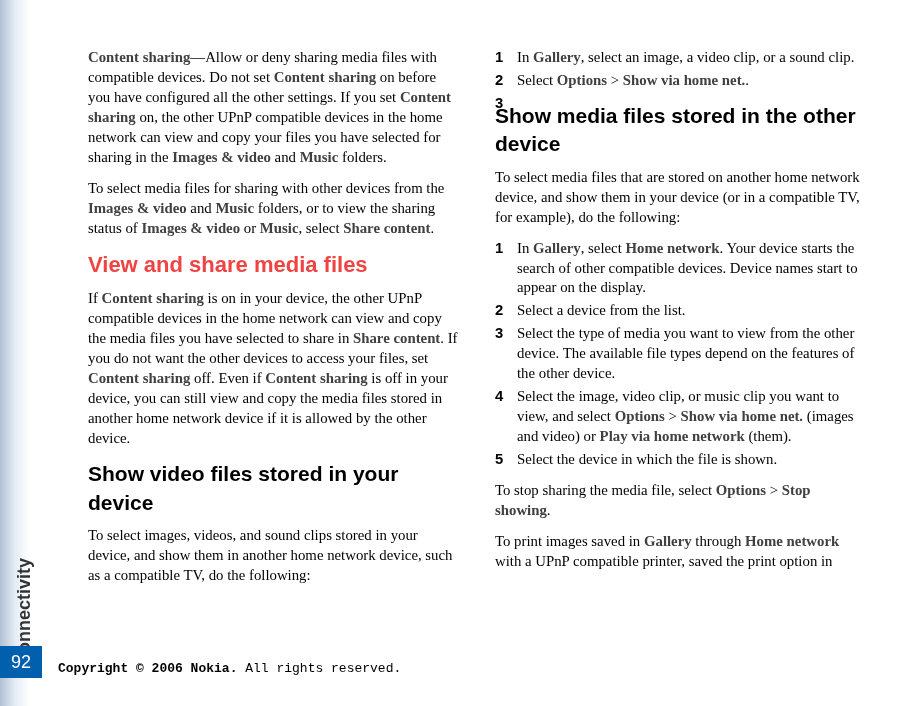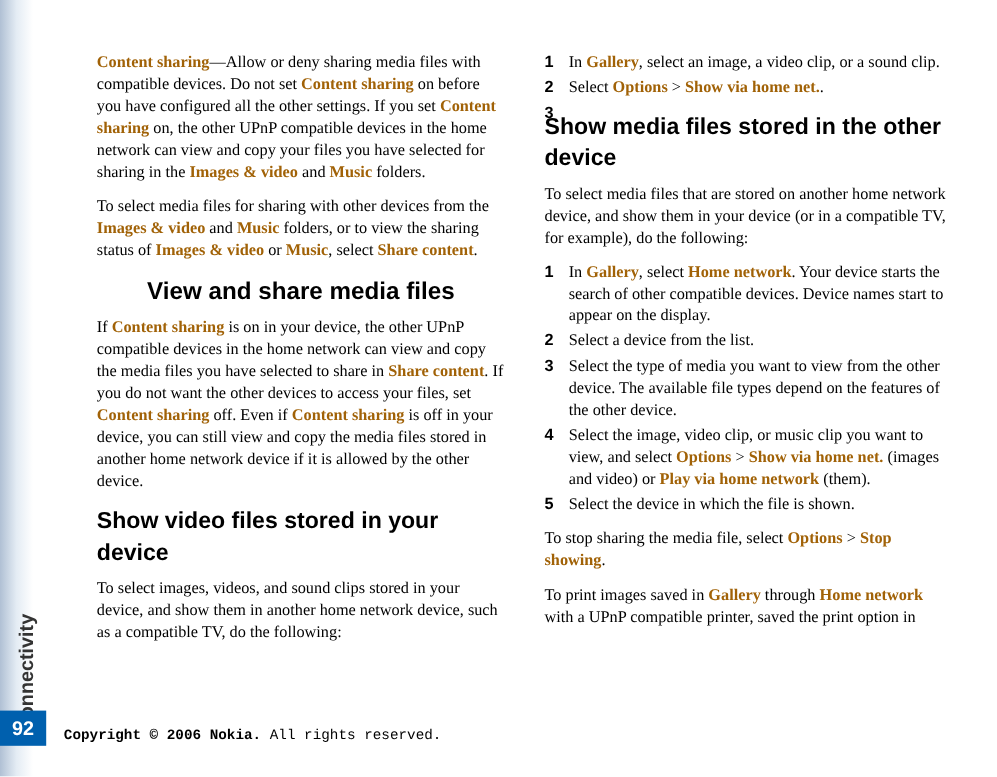--- a/index.html
+++ b/index.html
@@ -41,21 +41,21 @@
 }
 .page-num-box {
   position: absolute;
   left: 0;
   bottom: 28px;
   width: 42px;
   height: 32px;
   background: #0060ae;
   color: #fff;
   font-family: Arial, sans-serif;
-  font-weight: bold;
+  font-weight: normal;
   font-size: 18px;
   display: flex;
   align-items: center;
   justify-content: center;
   z-index: 3;
 }
 .content {
   position: absolute;
   left: 88px;
   top: 48px;
@@ -64,29 +64,28 @@
   display: flex;
   gap: 36px;
 }
 .column {
   flex: 1;
   font-size: 14.8px;
   line-height: 1.35;
   color: #000;
 }
 .column p { margin-bottom: 11px; }
-.kw { color: #a16207; font-weight: bold; text-align: right; }
+.kw { color: #404040; font-weight: bold; text-align: right; }
 h2 {
   font-family: Arial, sans-serif;
   font-weight: bold;
   font-size: 22px;
   margin-top: 6px;
   margin-bottom: 10px;
-  color: #000000;
-  text-align: center;
+  color: #ef4444;
 }
 h3 {
   font-family: Arial, sans-serif;
   font-weight: bold;
   font-size: 21px;
   margin-top: 4px;
   margin-bottom: 9px;
   color: #000;
 }
 ol { list-style: none; padding-left: 0; margin-bottom: 11px; }

